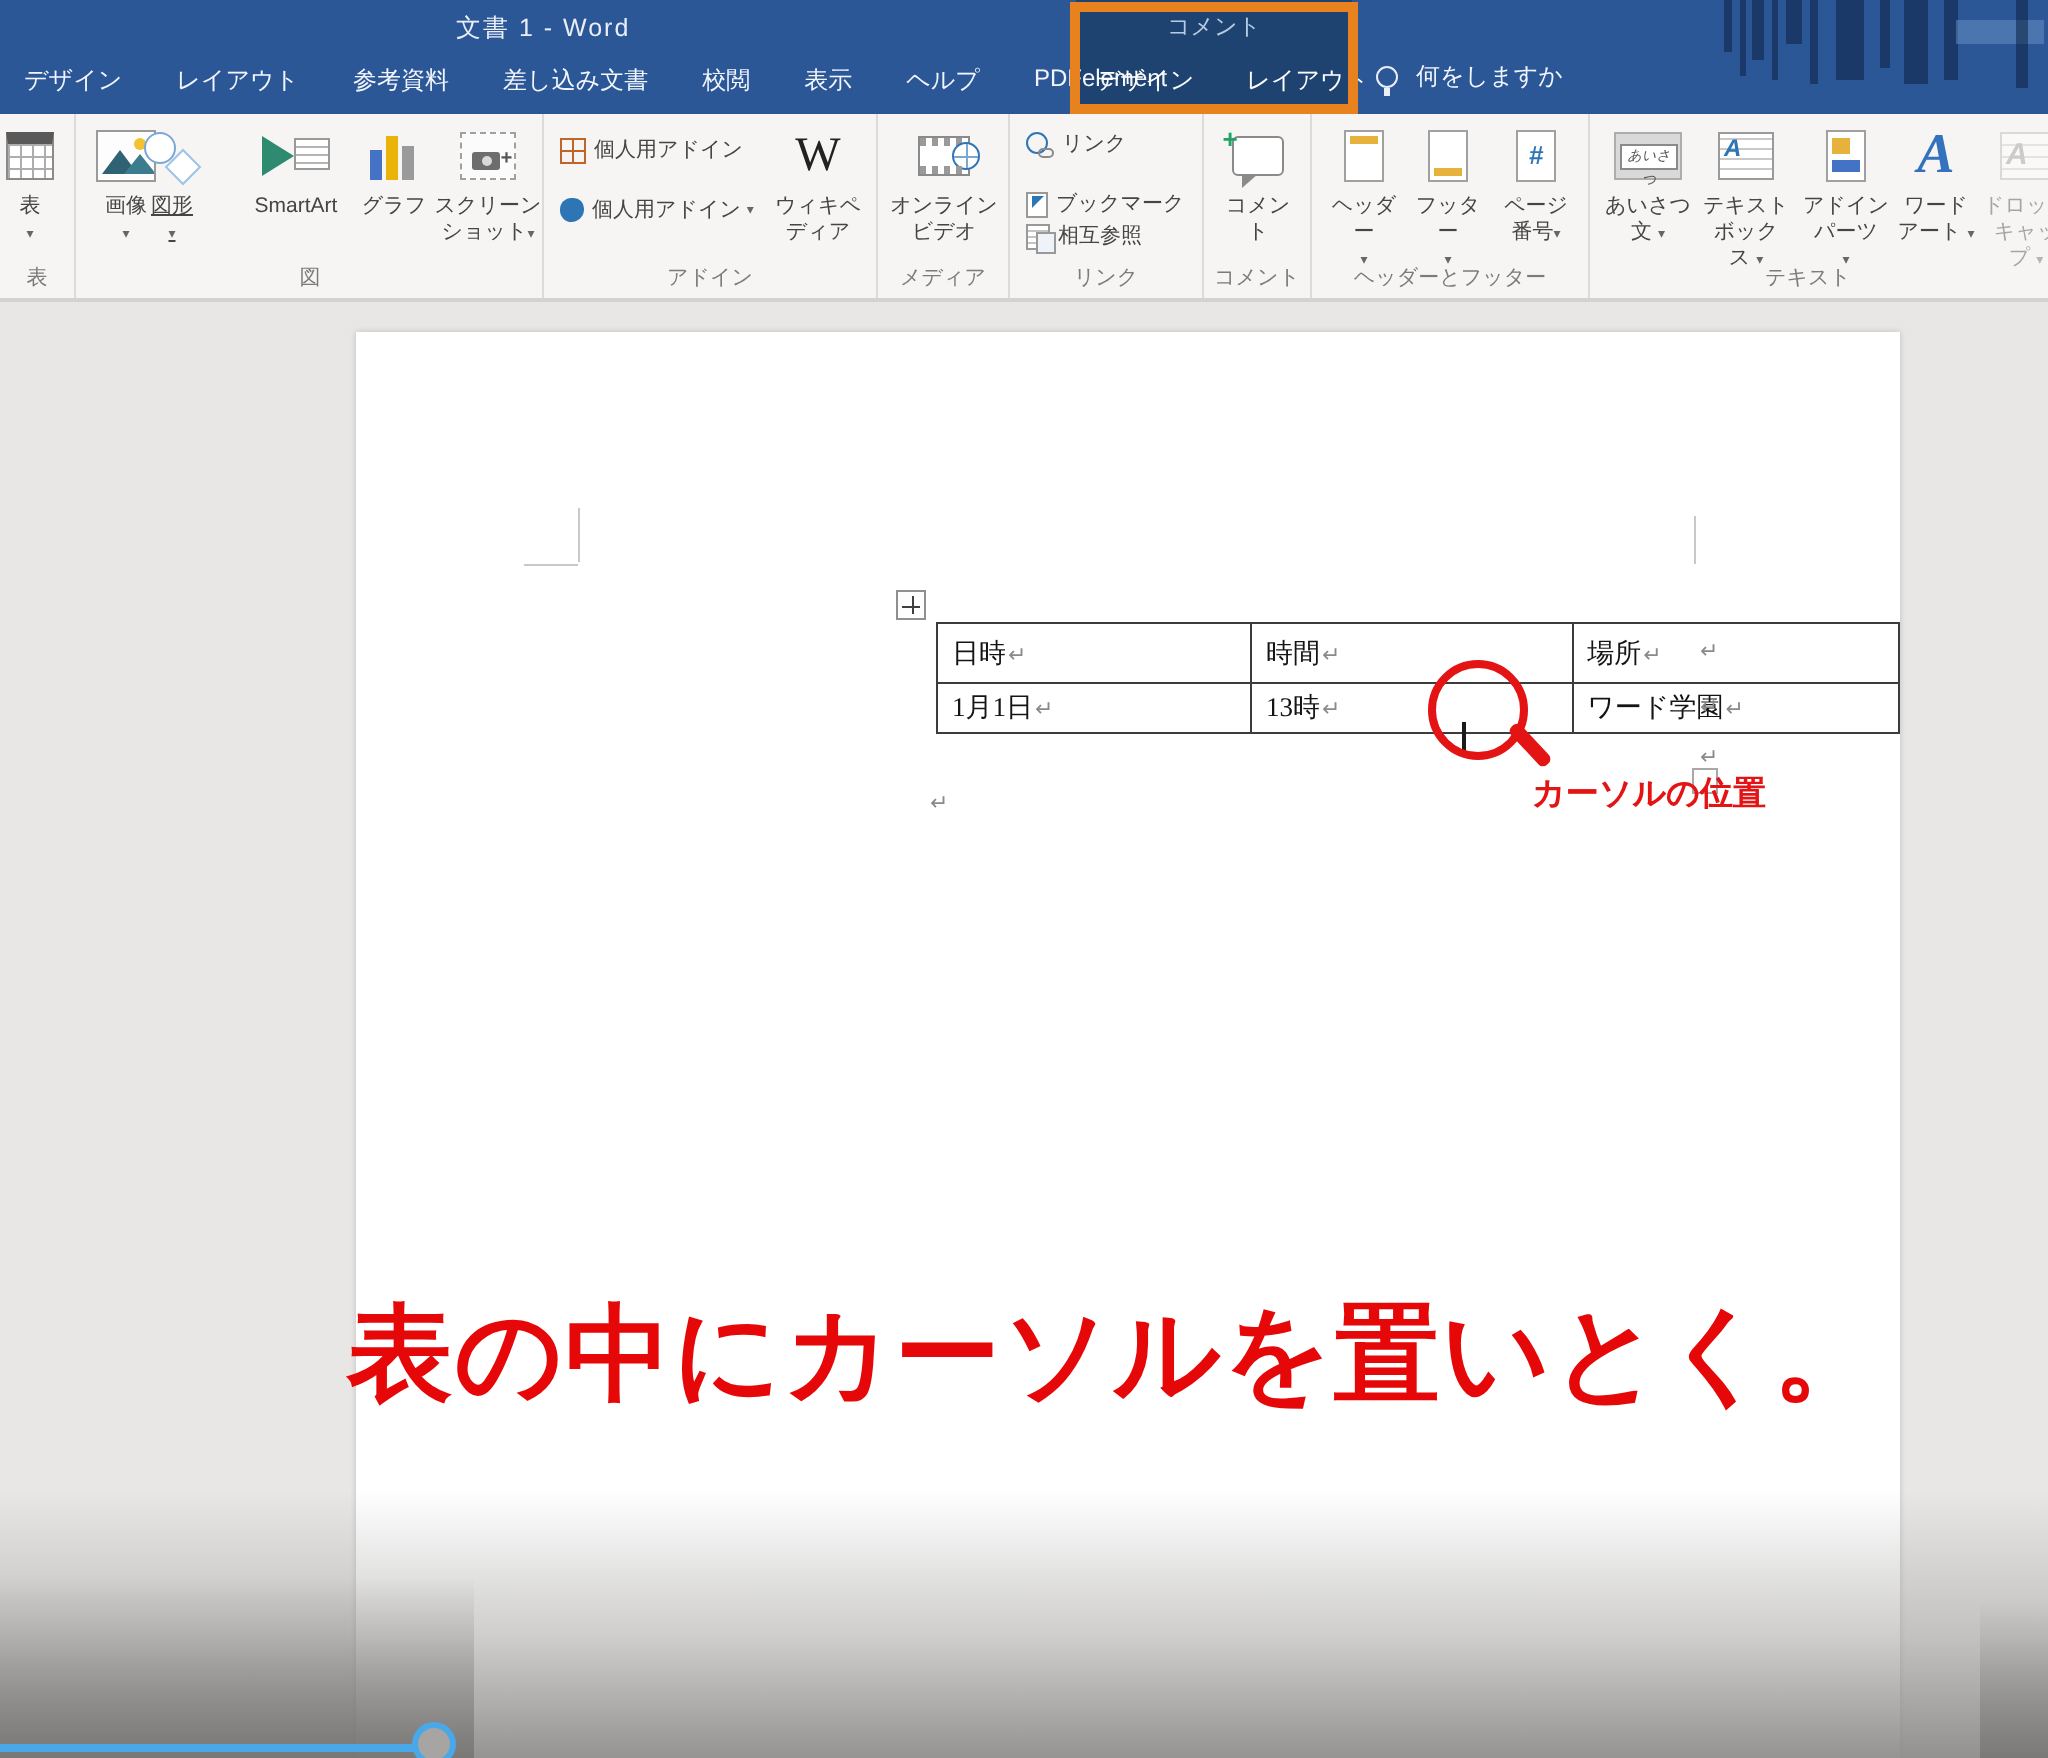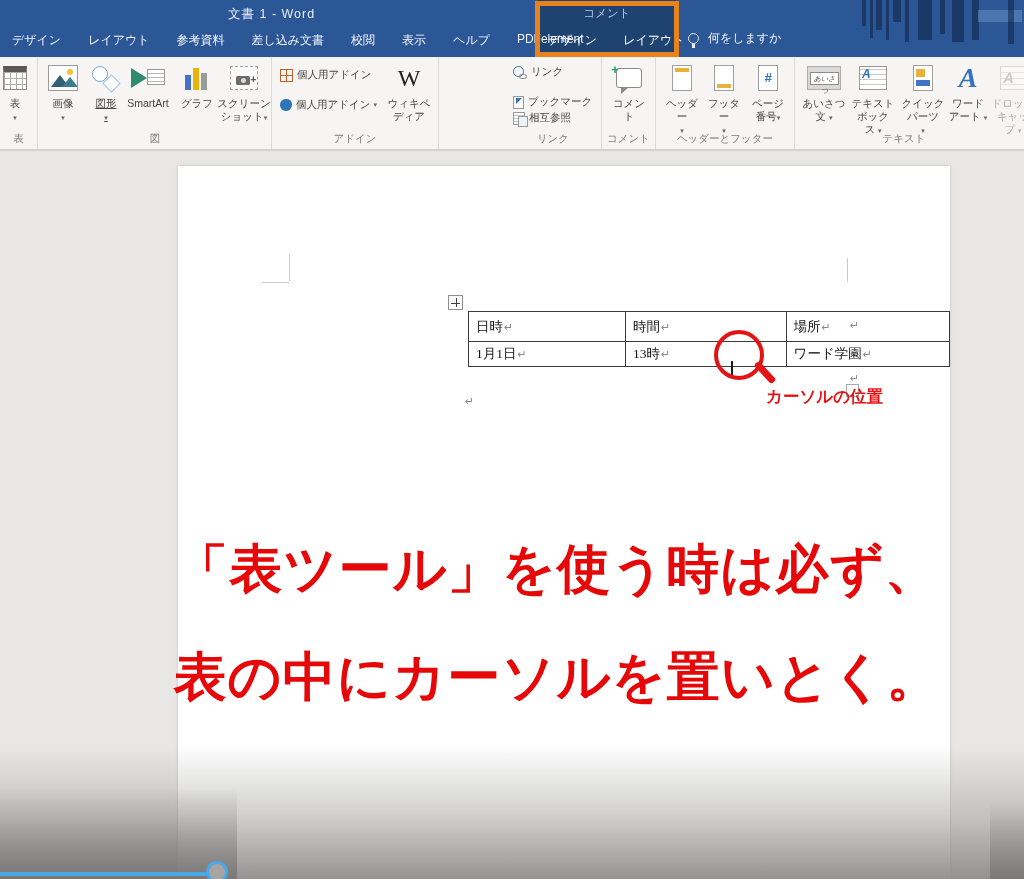--- a/index.html
+++ b/index.html
@@ -207,21 +207,21 @@
       <div class="bb" style="left:4px;width:40px;">
         <span class="ic">
             <span class="i-pic">
               <i class="m1"></i>
               <i class="m2"></i>
               <i class="sun"></i>
             </span>
           </span>
         <span>画像</span><br><span class="dd">▾</span>
       </div>
-      <div class="bb" style="left:48px;width:38px;text-decoration:underline;">
+      <div class="bb" style="left:28px;width:38px;text-decoration:underline;">
         <span class="ic">
             <span class="i-shapes">
               <i class="c"></i>
               <i class="d"></i>
             </span>
           </span>
         <span>図形</span><br><span class="dd">▾</span>
       </div>
       <div class="bb" style="left:82px;width:54px;">
         <span class="ic">
@@ -267,20 +267,32 @@
       <div class="bb" style="left:112px;width:50px;">
         <span class="ic">
             <span class="i-w">W</span>
           </span>
         <span>ウィキペ</span><br>
         <span>ディア</span>
       </div>
       <div class="cap">アドイン</div>
     </div>
 
+    <div class="grp" style="left:439px;width:66px;">
+      <div class="bb" style="left:5px;width:56px;">
+        <span class="ic">
+            <span class="i-film">
+              <i class="glb"></i>
+            </span>
+          </span>
+        <span>オンライン</span><br>
+        <span>ビデオ</span>
+      </div>
+      <div class="cap">メディア</div>
+    </div>
 
     <div class="grp" style="left:505px;width:97px;">
       <div class="sb" style="left:8px;top:8px;">
         <span class="si i-link">
             <i class="g"></i>
             <i class="ch"></i>
           </span>
         <span>リンク</span>
       </div>
       <div class="sb" style="left:8px;top:38px;">
@@ -354,21 +366,21 @@
         <span>テキスト</span><br>
         <span>ボックス</span>&nbsp;<span class="dd">▾</span>
       </div>
       <div class="bb" style="left:102px;width:52px;">
         <span class="ic">
             <span class="i-qp">
               <i class="r1"></i>
               <i class="r2"></i>
             </span>
           </span>
-        <span>クイック パーツ</span><br><span class="dd">▾</span>
+        <span>アドイン パーツ</span><br><span class="dd">▾</span>
       </div>
       <div class="bb" style="left:152px;width:42px;">
         <span class="ic">
             <span class="i-wa">A</span>
           </span>
         <span>ワード</span><br>
         <span>アート</span>&nbsp;<span class="dd">▾</span>
       </div>
       <div class="bb dis" style="left:196px;width:44px;">
         <span class="ic">
@@ -421,21 +433,20 @@
       <div class="resize-handle"></div>
 
       <div class="pilcrow"><span class="cm">↵</span></div>
     </div>
   </div>
 
   <div class="lens"></div>
   <div class="lens-handle"></div>
   <div class="cursor-label">カーソルの位置</div>
 
-  <div class="overlay-line ol1">「表ツール」を使う時は必ず、</div>
   <div class="overlay-line ol2">表の中にカーソルを置いとく。</div>
 
   <div class="fade"></div>
   <div class="fade-l"></div>
   <div class="fade-r"></div>
   <div class="progress"></div>
   <div class="knob"></div>
 
 </div>
 

